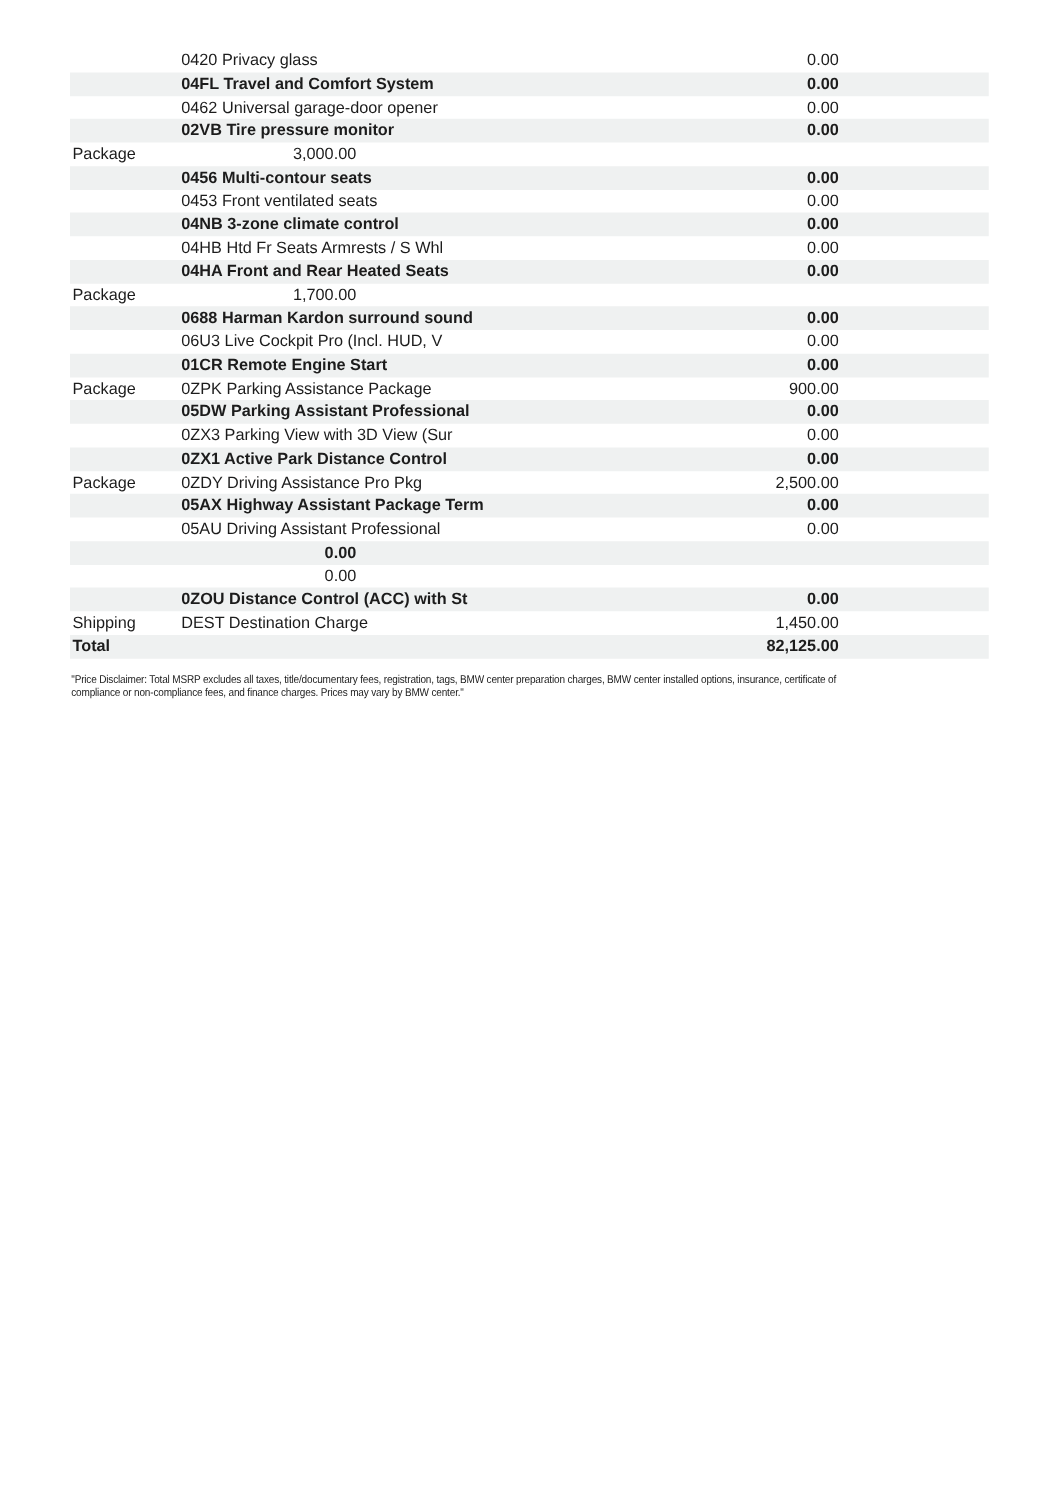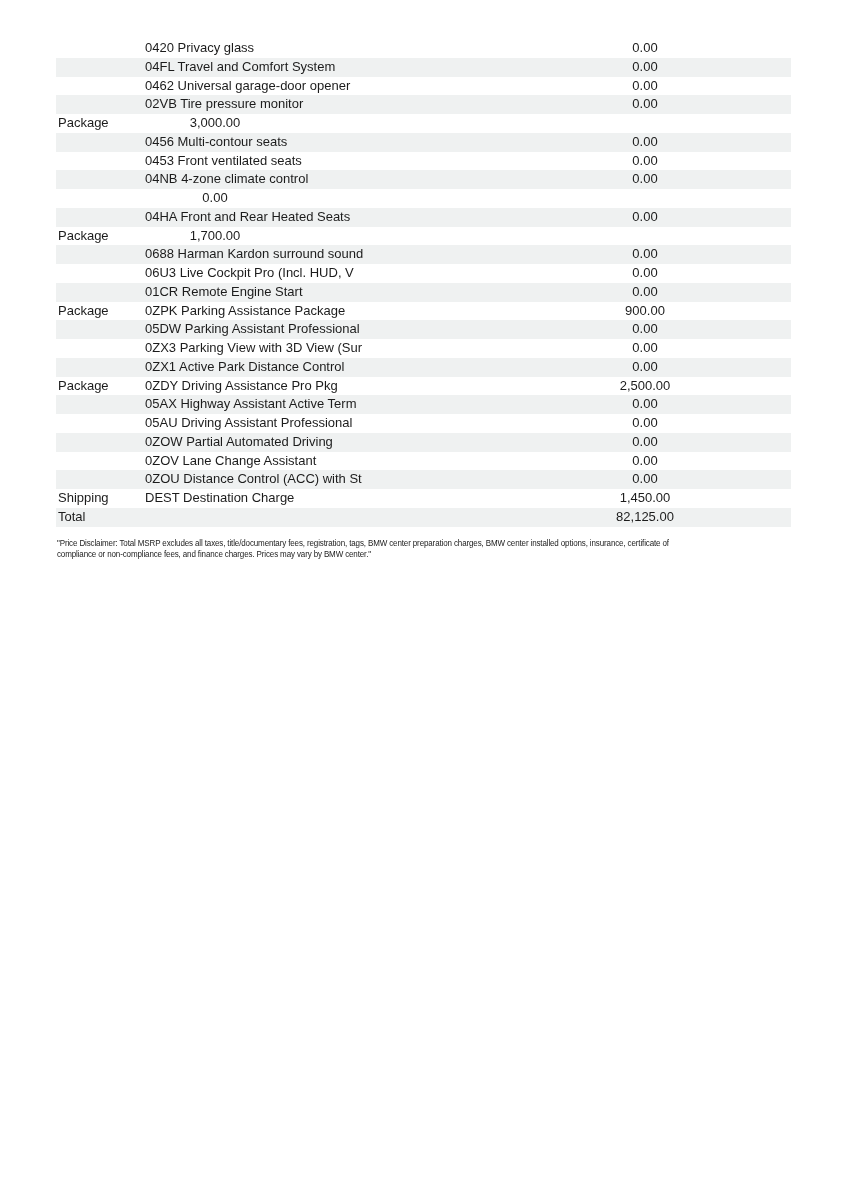--- a/index.html
+++ b/index.html
@@ -24,38 +24,39 @@
   }
   .row {
     display: flex;
     align-items: center;
     height: 18.75px;
     font-size: 13px;
     line-height: 18.75px;
   }
   .row.stripe {
     background: var(--stripe-bg, #eff1f1);
+    font-weight: bold;
   }
   .cell {
     white-space: nowrap;
     overflow: hidden;
   }
   .cell.category {
     width: 87px;
     padding-left: 2px;
     flex: 0 0 auto;
   }
   .cell.description {
     flex: 1 1 auto;
   }
   .cell.price {
     width: 140px;
     flex: 0 0 auto;
-    text-align: center;
-    margin-right: 76px;
+    text-align: right;
+    margin-right: 120px;
   }
   .disclaimer {
     position: absolute;
     top: 538px;
     left: 57px;
     width: 740px;
   }
   .disclaimer-line {
     font-size: 9px;
     line-height: 11.3px;
@@ -99,25 +100,26 @@
         <div class="cell description">0456 Multi-contour seats</div>
         <div class="cell price">0.00</div>
       </div>
       <div class="row">
         <div class="cell category"></div>
         <div class="cell description">0453 Front ventilated seats</div>
         <div class="cell price">0.00</div>
       </div>
       <div class="row stripe">
         <div class="cell category"></div>
-        <div class="cell description">04NB 4-zone climate control</div>
-        <div class="cell price">0.00</div>
-      </div>
-      <div class="row">
-        <div class="cell category"></div>
+        <div class="cell description">04NB 3-zone climate control</div>
+        <div class="cell price">0.00</div>
+      </div>
+      <div class="row">
+        <div class="cell category"></div>
+        <div class="cell description">04HB Htd Fr Seats Armrests / S Whl</div>
         <div class="cell price">0.00</div>
       </div>
       <div class="row stripe">
         <div class="cell category"></div>
         <div class="cell description">04HA Front and Rear Heated Seats</div>
         <div class="cell price">0.00</div>
       </div>
       <div class="row">
         <div class="cell category">Package</div>
         <div class="cell price">1,700.00</div>
@@ -157,36 +159,34 @@
         <div class="cell description">0ZX1 Active Park Distance Control</div>
         <div class="cell price">0.00</div>
       </div>
       <div class="row">
         <div class="cell category">Package</div>
         <div class="cell description">0ZDY Driving Assistance Pro Pkg</div>
         <div class="cell price">2,500.00</div>
       </div>
       <div class="row stripe">
         <div class="cell category"></div>
-        <div class="cell description">05AX Highway Assistant Active Term</div>
+        <div class="cell description">05AX Highway Assistant Package Term</div>
         <div class="cell price">0.00</div>
       </div>
       <div class="row">
         <div class="cell category"></div>
         <div class="cell description">05AU Driving Assistant Professional</div>
         <div class="cell price">0.00</div>
       </div>
       <div class="row stripe">
         <div class="cell category"></div>
-        <div class="cell description">0ZOW Partial Automated Driving</div>
-        <div class="cell price">0.00</div>
-      </div>
-      <div class="row">
-        <div class="cell category"></div>
-        <div class="cell description">0ZOV Lane Change Assistant</div>
+        <div class="cell price">0.00</div>
+      </div>
+      <div class="row">
+        <div class="cell category"></div>
         <div class="cell price">0.00</div>
       </div>
       <div class="row stripe">
         <div class="cell category"></div>
         <div class="cell description">0ZOU Distance Control (ACC) with St</div>
         <div class="cell price">0.00</div>
       </div>
       <div class="row">
         <div class="cell category">Shipping</div>
         <div class="cell description">DEST Destination Charge</div>

